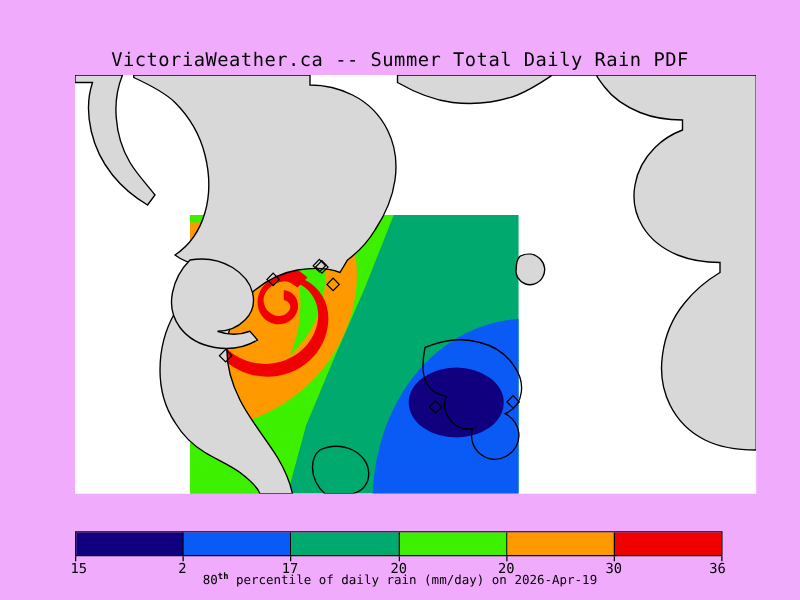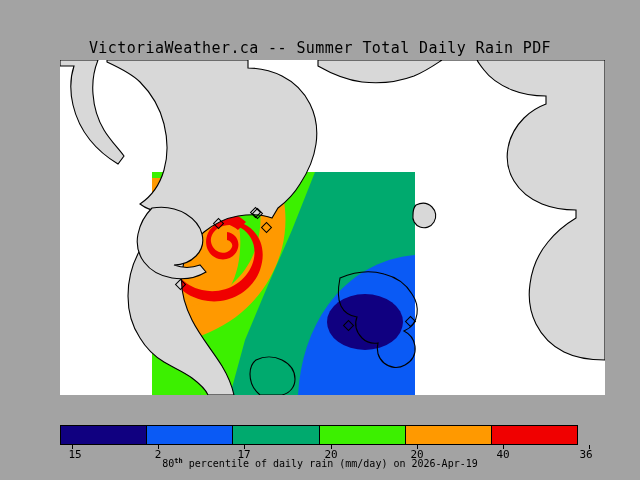--- a/index.html
+++ b/index.html
@@ -13,21 +13,21 @@
     position: relative;
     overflow: hidden;
     font-family: "DejaVu Sans Mono", monospace;
   }
 
   .plot-root {
     position: absolute;
     left: 0; top: 0;
     width: 640px;
     height: 480px;
-    background: #a3a3a3;
+    background: #f0abfc;
   }
 
   .chart-title {
     position: absolute;
     left: 0;
     top: 39px;
     width: 640px;
     text-align: center;
     font-family: "DejaVu Sans Mono", monospace;
     font-size: 15px;
@@ -74,21 +74,21 @@
   .cb-band {
     flex: 1 1 0;
     height: 100%;
     border-right: 1px solid #000000;
     box-sizing: border-box;
   }
   .cb-band:last-child { border-right: none; }
 
   .cb-ticks {
     position: absolute;
-    left: 12px;
+    left: 0;
     top: 20px;
     width: 518px;
     height: 18px;
   }
   .cb-tick {
     position: absolute;
     top: 0;
     width: 1px;
     height: 4px;
     background: #000000;
@@ -263,21 +263,21 @@
       <div class="cb-ticklabel" style="left:3px">15</div>
       <div class="cb-tick" style="left:86px"></div>
       <div class="cb-ticklabel" style="left:86px">2</div>
       <div class="cb-tick" style="left:172px"></div>
       <div class="cb-ticklabel" style="left:172px">17</div>
       <div class="cb-tick" style="left:259px"></div>
       <div class="cb-ticklabel" style="left:259px">20</div>
       <div class="cb-tick" style="left:345px"></div>
       <div class="cb-ticklabel" style="left:345px">20</div>
       <div class="cb-tick" style="left:431px"></div>
-      <div class="cb-ticklabel" style="left:431px">40</div>
+      <div class="cb-ticklabel" style="left:431px">30</div>
       <div class="cb-tick" style="left:517px"></div>
       <div class="cb-ticklabel" style="left:514px">36</div>
     </div>
   </div>
 
   <div class="cb-caption"><span>80</span><sup>th</sup><span> percentile of daily rain (mm/day) on 2026-Apr-19</span></div>
 
 </div>
 
 </body></html>

